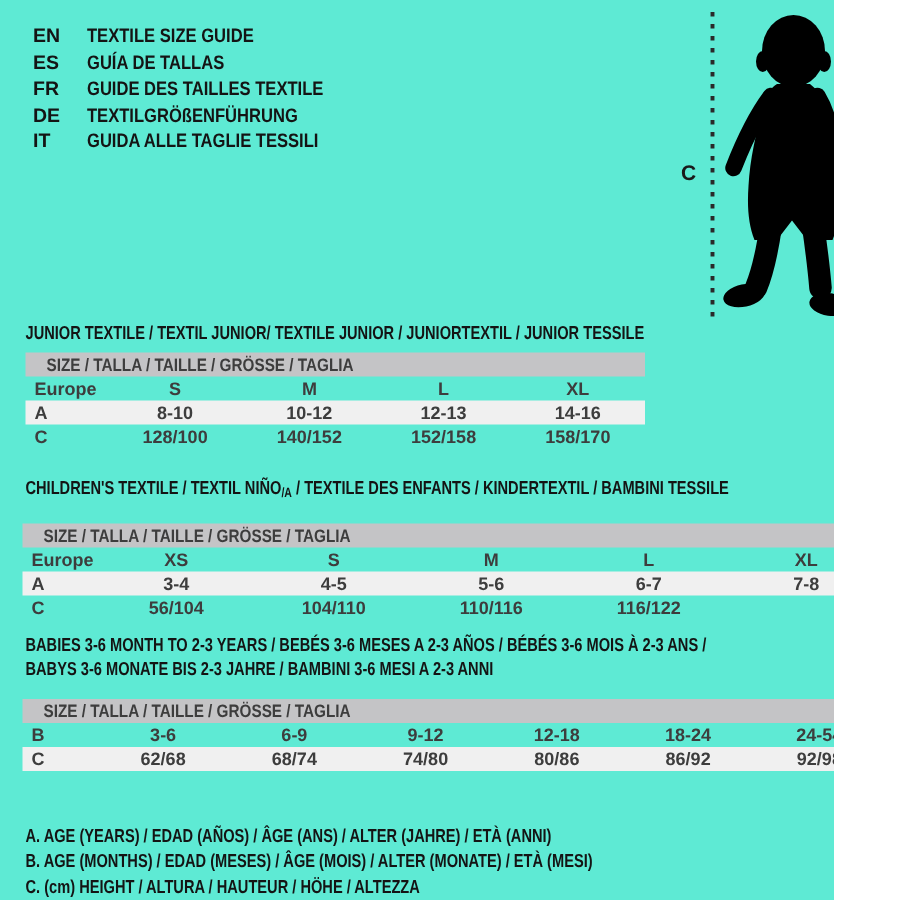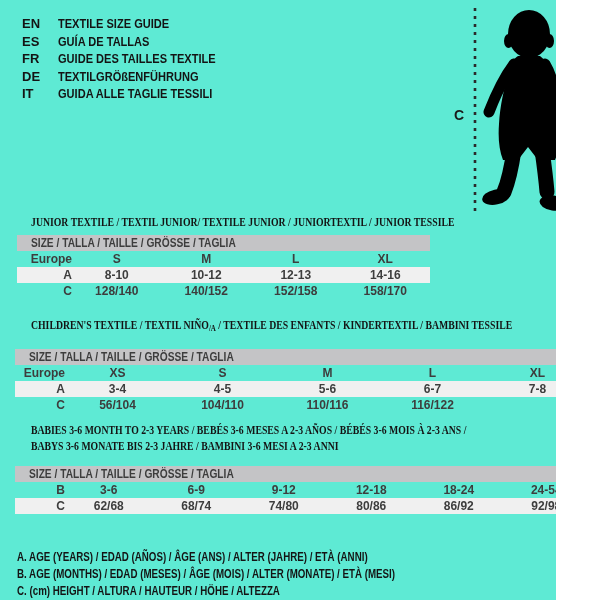--- a/index.html
+++ b/index.html
@@ -13,32 +13,32 @@
 
   
   .langs{position:absolute; left:22px; top:15px;}
   .lang-row{display:grid; grid-template-columns:36px auto; height:17.5px; line-height:17.5px; font-size:13px; color:var(--title,#141414);}
 
   
   .figure-svg{position:absolute; left:468px; top:0px;}
   .c-label{position:absolute; left:454px; top:107px; font-size:14px; color:#1a1a1a;}
 
   
-  .tbl-title{position:absolute; left:31px; font-size:12.5px; line-height:15.5px; color:var(--title,#141414); white-space:nowrap;font-family:Liberation Serif, serif;}
+  .tbl-title{position:absolute; left:17px; font-size:12.5px; line-height:15.5px; color:var(--title,#141414); white-space:nowrap;}
   .sub{font-size:9px; vertical-align:-2px;}
 
   
   .tbl{position:absolute; font-size:12px;}
   .t-hdr{height:16px; line-height:16px; background:var(--header-bar,#c4c4c6); padding-left:14px; color:var(--text,#3d3d3d); overflow:visible;}
   .t-row{display:grid; height:16px; line-height:16px;}
   .t1 .t-row{grid-template-columns:55px repeat(4,1fr);}
   .t2 .t-row{grid-template-columns:50px repeat(5,1fr);}
   .t3 .t-row{grid-template-columns:50px repeat(6,1fr);}
   .t-row.shaded{background:var(--row-shaded,#f0f0f0);}
-  .rlabel{padding-left:6px; text-align:right;}
+  .rlabel{padding-left:6px; text-align:left;}
   .cell{text-align:center;}
 
   #tbl1{left:17px; top:235px; width:413px;}
   #title1{top:215px;}
   #tbl2{left:15px; top:349px; width:575px;}
   #title2{top:318px;}
   #tbl3{left:15px; top:466px; width:575px;}
   #title3{top:423px;}
 
   
@@ -105,21 +105,21 @@
     </div>
     <div class="t-row shaded">
       <div class="rlabel">A</div>
       <div class="cell">8-10</div>
       <div class="cell">10-12</div>
       <div class="cell">12-13</div>
       <div class="cell">14-16</div>
     </div>
     <div class="t-row">
       <div class="rlabel">C</div>
-      <div class="cell">128/140</div>
+      <div class="cell">128/100</div>
       <div class="cell">140/152</div>
       <div class="cell">152/158</div>
       <div class="cell">158/170</div>
     </div>
   </div>
 
   <div class="tbl-title" id="title2">
     <span class="cond"><span>CHILDREN'S TEXTILE / TEXTIL NIÑO</span><span class="sub">/A</span><span> / TEXTILE DES ENFANTS / KINDERTEXTIL / BAMBINI TESSILE</span></span>
   </div>
   <div class="tbl t2" id="tbl2">

